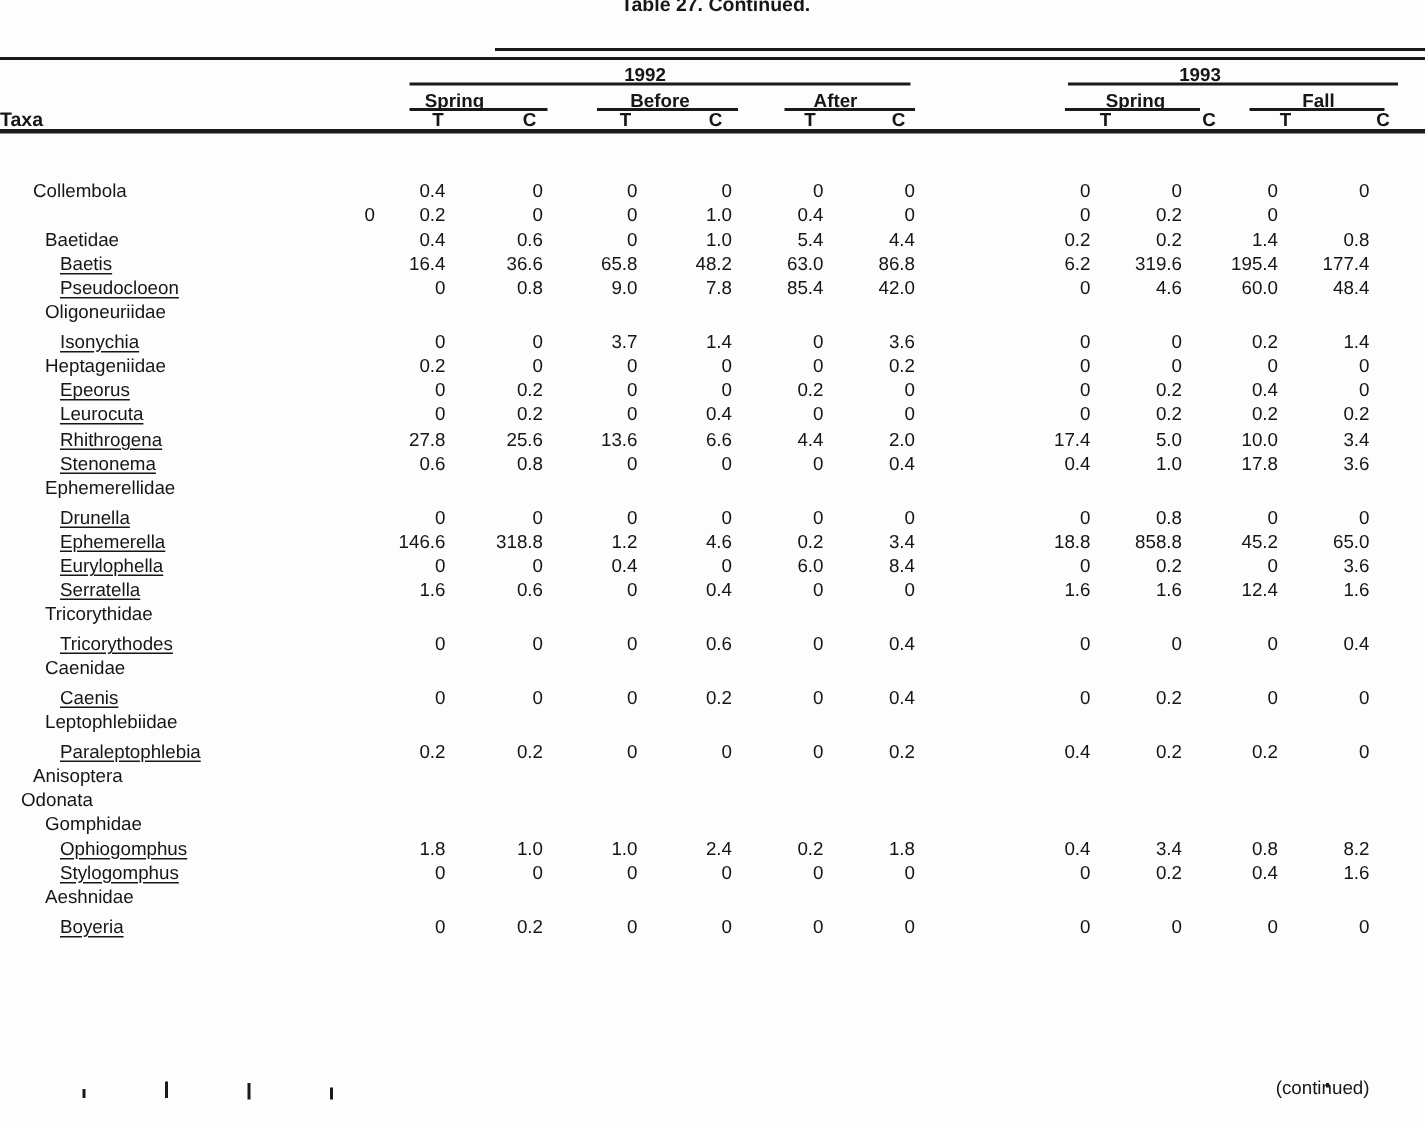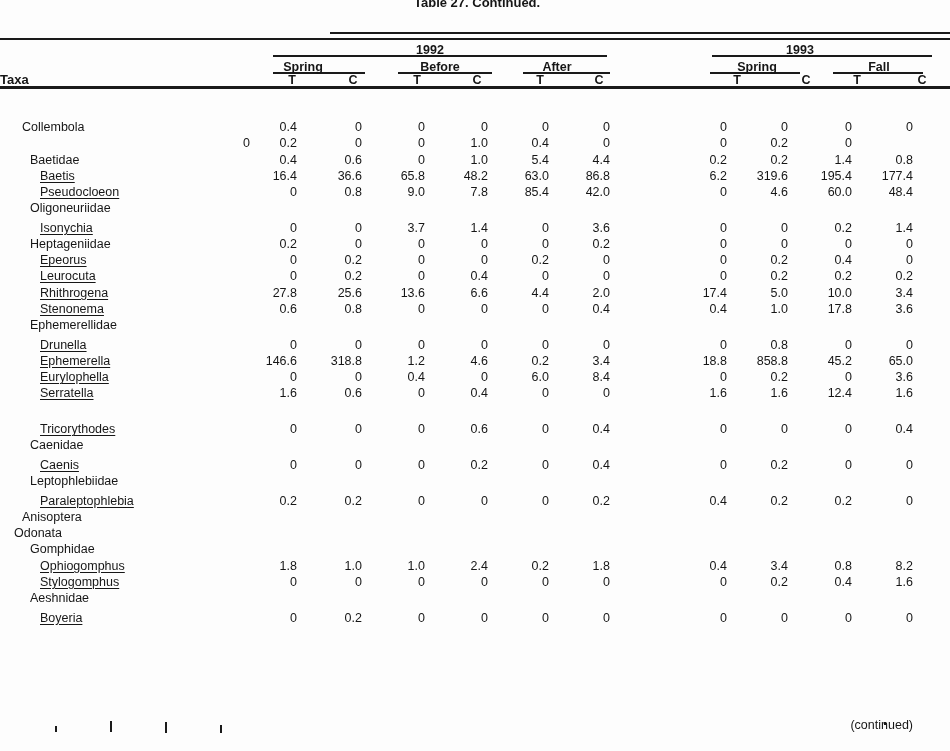--- a/index.html
+++ b/index.html
@@ -286,20 +286,21 @@
         <span class="val">0</span>
         <span class="val">0.4</span>
         <span class="val">0</span>
         <span class="val">0</span>
         <span class="val">1.6</span>
         <span class="val">1.6</span>
         <span class="val">12.4</span>
         <span class="val">1.6</span>
       </div>
       <div class="row">
+        <span class="taxa ind3">Tricorythidae</span>
         <span class="val"></span>
         <span class="val"></span>
         <span class="val"></span>
         <span class="val"></span>
         <span class="val"></span>
         <span class="val"></span>
         <span class="val"></span>
         <span class="val"></span>
         <span class="val"></span>
         <span class="val"></span>

